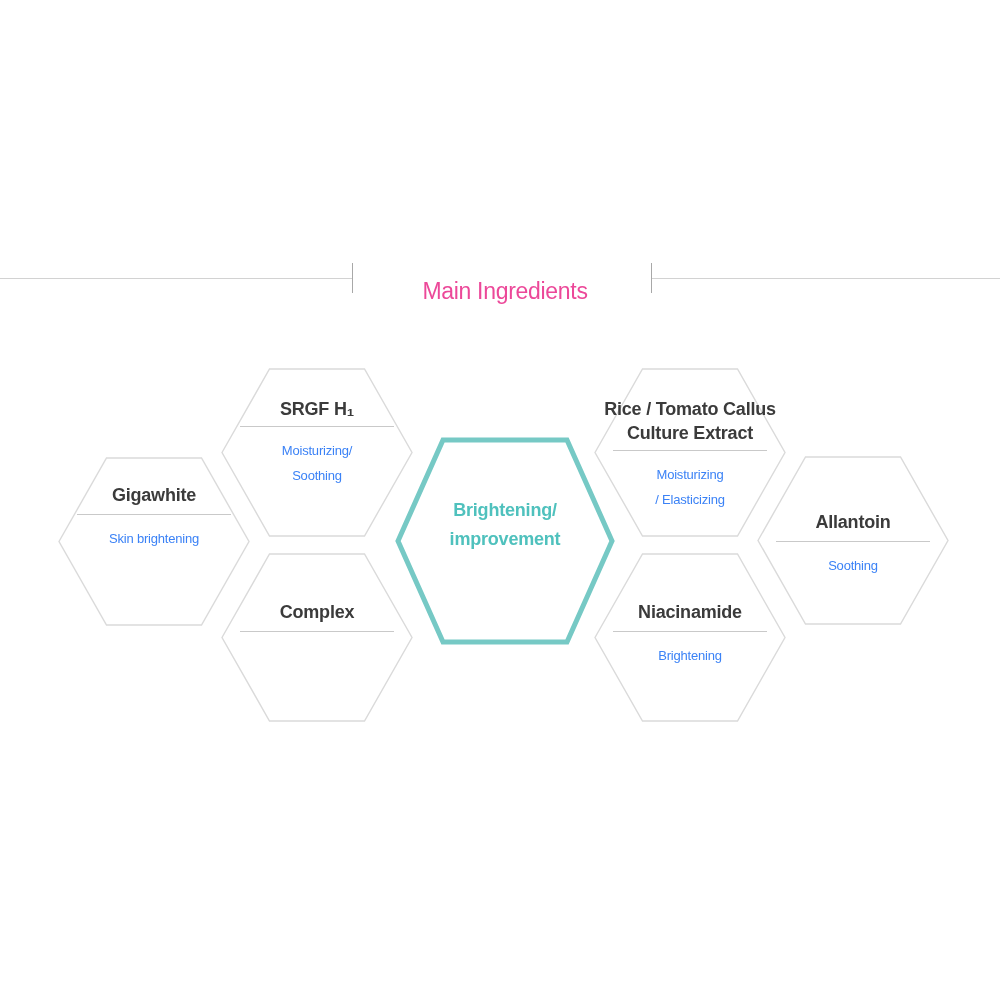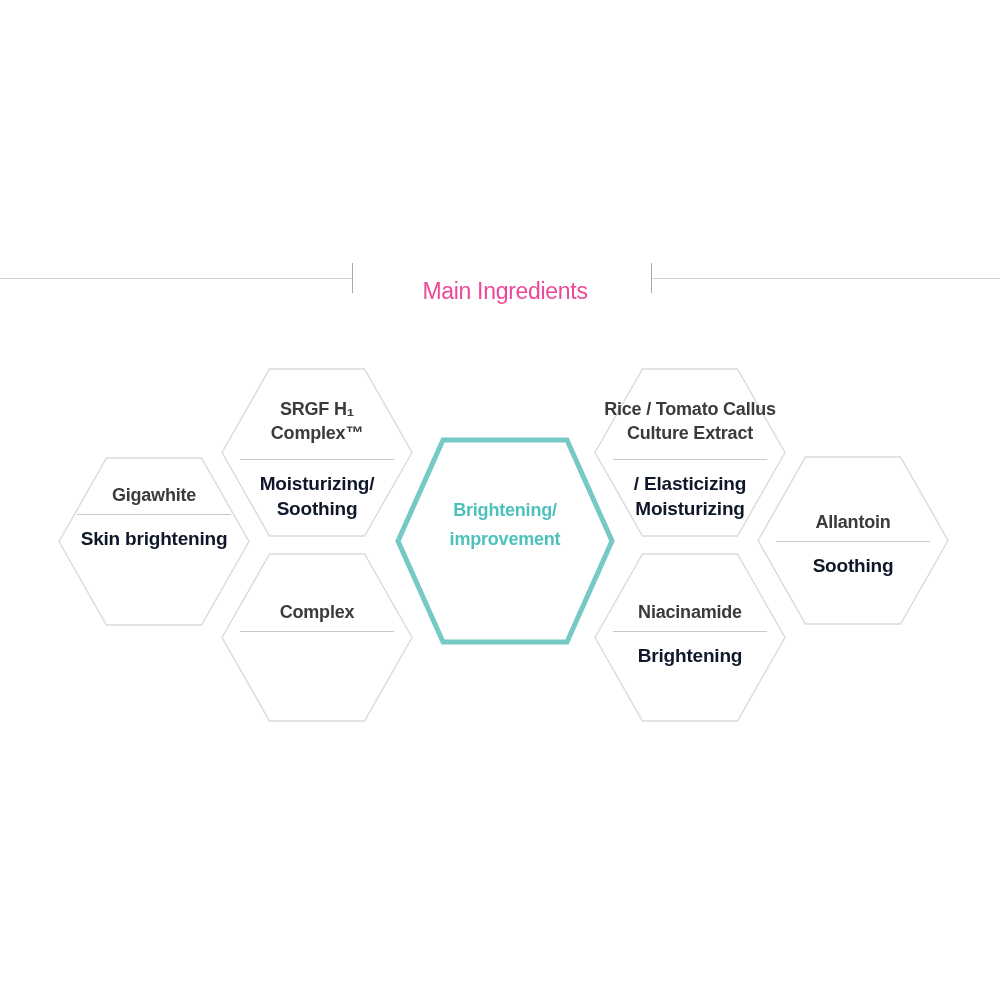--- a/index.html
+++ b/index.html
@@ -21,25 +21,25 @@
   }
   
   .hex-layer{position:absolute;left:0;top:0;width:1000px;height:1000px;}
   
   .hex-content{position:absolute;width:220px;text-align:center;}
   .hex-content.wide{width:260px;}
   .hex-title{
     font-size:18px;line-height:26px;font-weight:600;color:#3b3b3b;
     letter-spacing:-0.2px;margin:0 0 6px 0;white-space:nowrap;
   }
-  .hex-title.two-line{line-height:24px;margin-bottom:14px;}
+  .hex-title.two-line{line-height:24px;margin-bottom:5px;}
   .hex-title span{display:block;}
   .hex-divider{width:154px;height:1px;background:#c9c9c9;margin:0 auto;}
   .hex-subtitle{
-    font-size:19px;line-height:22px;font-weight:700;color:#0f172a;
+    font-size:13px;line-height:22px;font-weight:400;color:#3b82f6;
     letter-spacing:-0.2px;margin-top:13px;white-space:nowrap;
   }
   .hex-subtitle.two-line{line-height:25px;margin-top:11px;}
   .hex-subtitle span{display:block;}
   
   .center-content{
     position:absolute;left:395px;top:496px;width:220px;text-align:center;
     font-size:18px;line-height:29px;font-weight:600;color:#4fc1bd;
     letter-spacing:-0.2px;
   }
@@ -68,43 +68,42 @@
 
   <div class="hex-content" style="left:44px;top:482px;">
     <div class="hex-title">Gigawhite</div>
     <div class="hex-divider"></div>
     <div class="hex-subtitle">Skin brightening</div>
   </div>
 
   <div class="hex-content" style="left:207px;top:397px;">
     <div class="hex-title two-line">
       <span>SRGF H₁</span>
-      <span>Complex™</span>
     </div>
     <div class="hex-divider"></div>
     <div class="hex-subtitle two-line">
       <span>Moisturizing/</span>
       <span>Soothing</span>
     </div>
   </div>
 
   <div class="hex-content" style="left:207px;top:599px;">
     <div class="hex-title">Complex</div>
     <div class="hex-divider"></div>
   </div>
 
   <div class="hex-content wide" style="left:560px;top:397px;">
     <div class="hex-title two-line">
       <span>Rice / Tomato Callus</span>
       <span>Culture Extract</span>
     </div>
     <div class="hex-divider"></div>
     <div class="hex-subtitle two-line">
+      <span>Moisturizing</span>
       <span>/ Elasticizing</span>
-      <span>Moisturizing</span>
     </div>
   </div>
 
   <div class="hex-content" style="left:580px;top:599px;">
     <div class="hex-title">Niacinamide</div>
     <div class="hex-divider"></div>
     <div class="hex-subtitle">Brightening</div>
   </div>
 
   <div class="hex-content" style="left:743px;top:509px;">

